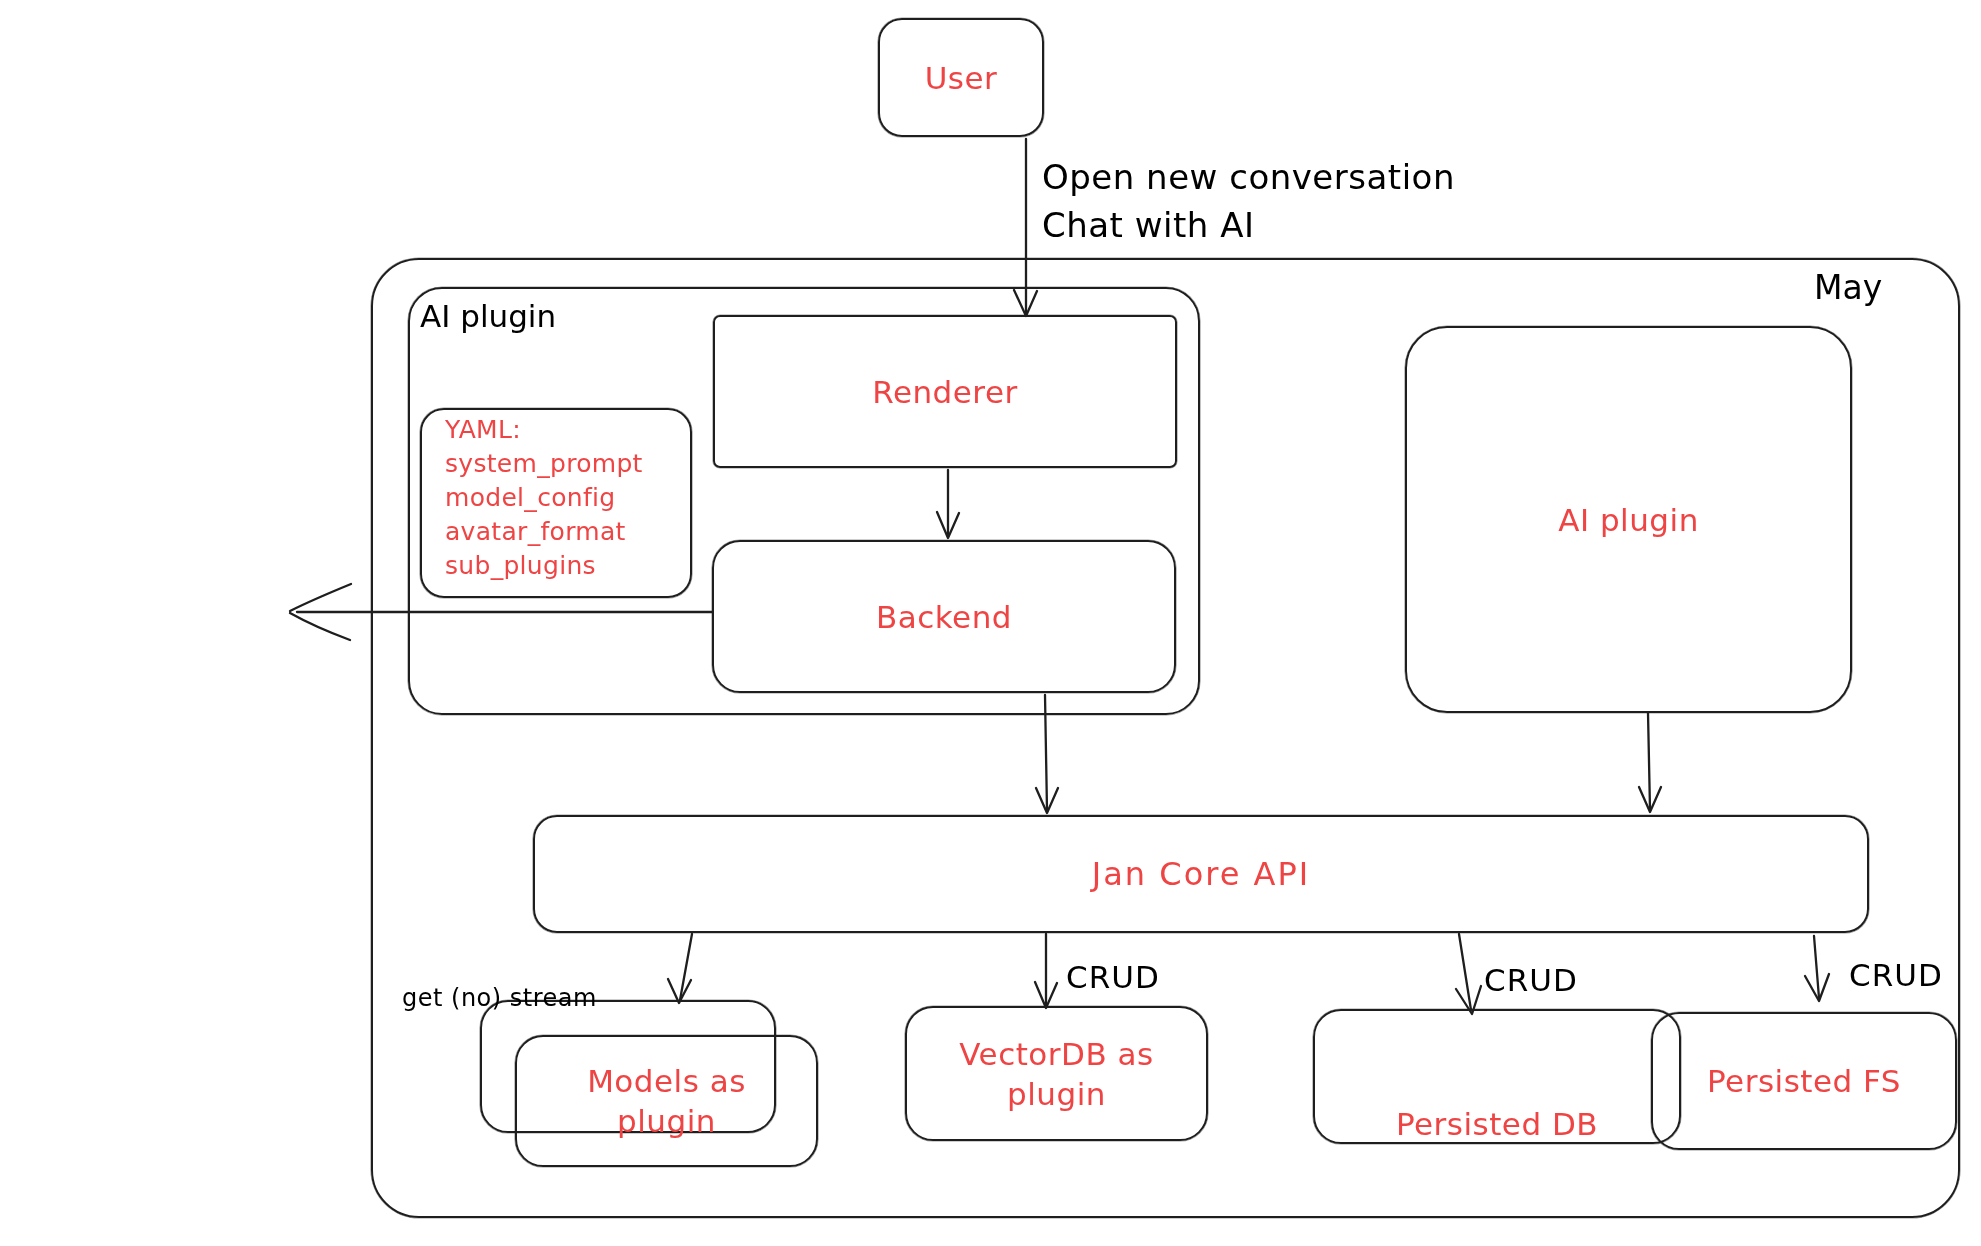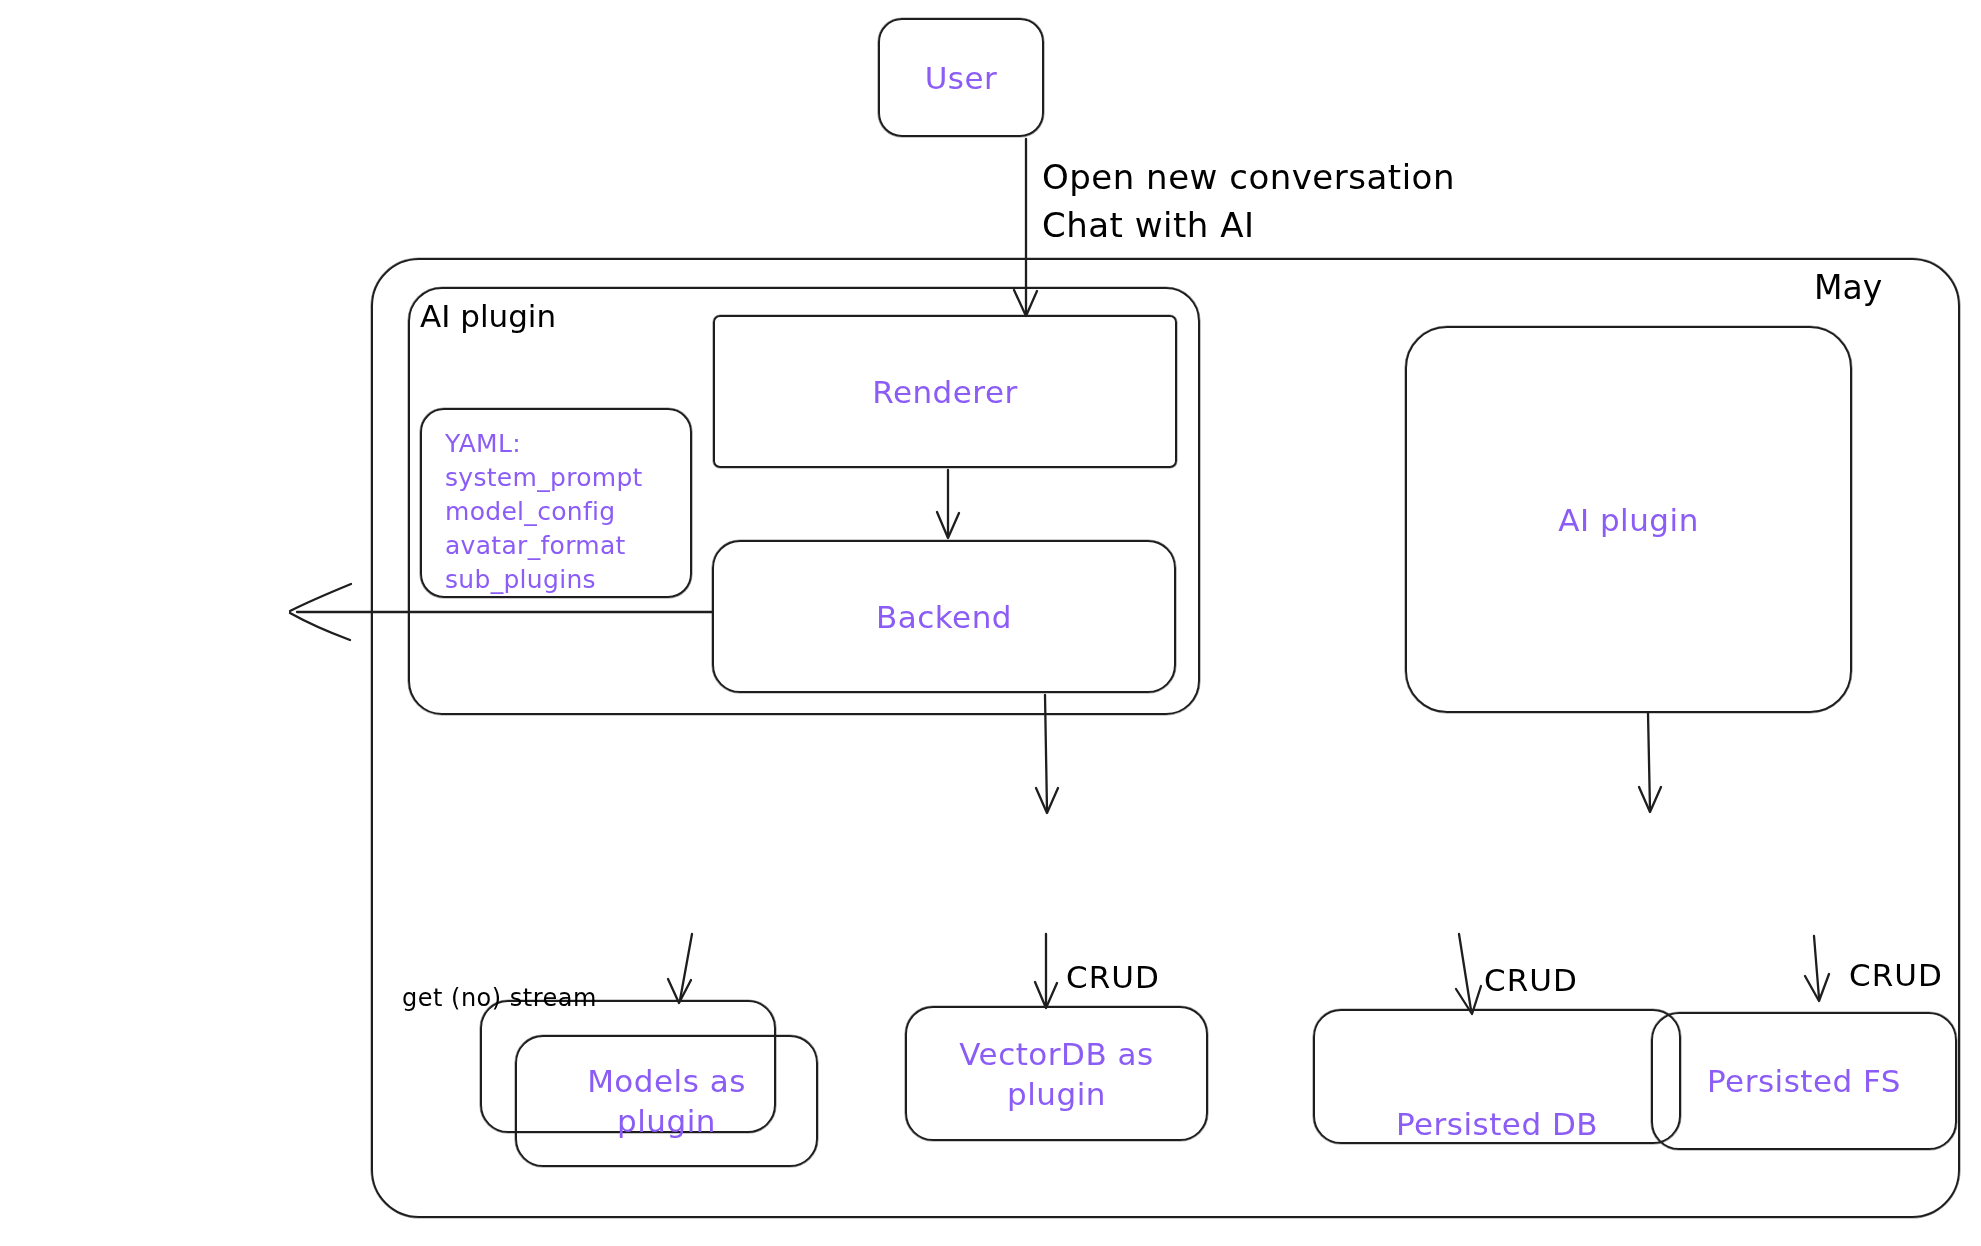--- a/index.html
+++ b/index.html
@@ -15,32 +15,32 @@
   .arrows path{stroke:#1e1e1e;stroke-width:2.3;fill:none;stroke-linecap:round;stroke-linejoin:round;}
   .box{
     position:absolute;
     border:2.6px solid #1e1e1e;
     box-shadow:0 0 0 0.6px rgba(30,30,30,.45);
     border-radius:28px;
     background:transparent;
     display:flex;align-items:center;justify-content:center;
     text-align:center;
     font-size:31px;letter-spacing:.5px;
-    color:#8b5cf6;
+    color:#ef4444;
     box-sizing:border-box;
   }
   .plain{display:block;justify-content:flex-start;align-items:flex-start;text-align:left;}
   .lbl{position:absolute;white-space:nowrap;color:#000000;}
   
   .user{left:878px;top:18px;width:166px;height:119px;border-radius:24px;}
   .jan-container{left:371px;top:258px;width:1589px;height:960px;border-radius:48px;}
   .jan-title{left:1814px;top:268px;font-size:33px;}
   .ai-wrap{left:408px;top:287px;width:792px;height:428px;border-radius:34px;}
   .ai-wrap-label{left:420px;top:298px;font-size:31px;}
-  .yaml{left:420px;top:408px;width:272px;height:190px;border-radius:24px;padding:17px 10px 0 23px;font-size:25px;line-height:34px;letter-spacing:.3px;}
+  .yaml{left:420px;top:408px;width:272px;height:190px;border-radius:24px;padding:3px 10px 0 23px;font-size:25px;line-height:34px;letter-spacing:.3px;}
   .renderer{left:713px;top:315px;width:464px;height:153px;border-radius:7px;}
   .backend{left:712px;top:540px;width:464px;height:153px;}
   .ai-right{left:1405px;top:326px;width:447px;height:387px;border-radius:42px;}
   .api{left:533px;top:815px;width:1336px;height:118px;border-radius:24px;font-size:32px;letter-spacing:2px;}
   .doc{left:20px;top:545px;width:263px;height:143px;font-size:32px;}
   .models-back{left:480px;top:1000px;width:296px;height:133px;}
   .models-front{left:515px;top:1035px;width:303px;height:132px;line-height:40px;}
   .models-front .wrap{width:200px;}
   .vectordb{left:905px;top:1006px;width:303px;height:135px;line-height:40px;}
   .vectordb .wrap{width:215px;}
@@ -130,20 +130,23 @@
   </div>
 
   <div class="box backend">
     <span>Backend</span>
   </div>
 
   <div class="box ai-right">
     <span>AI plugin</span>
   </div>
 
+  <div class="box api">
+    <span>Jan Core API</span>
+  </div>
 
 
   <div class="box models-back"></div>
   <div class="box models-front">
     <span class="wrap">Models as plugin</span>
   </div>
 
   <div class="box vectordb">
     <span class="wrap">VectorDB as plugin</span>
   </div>

